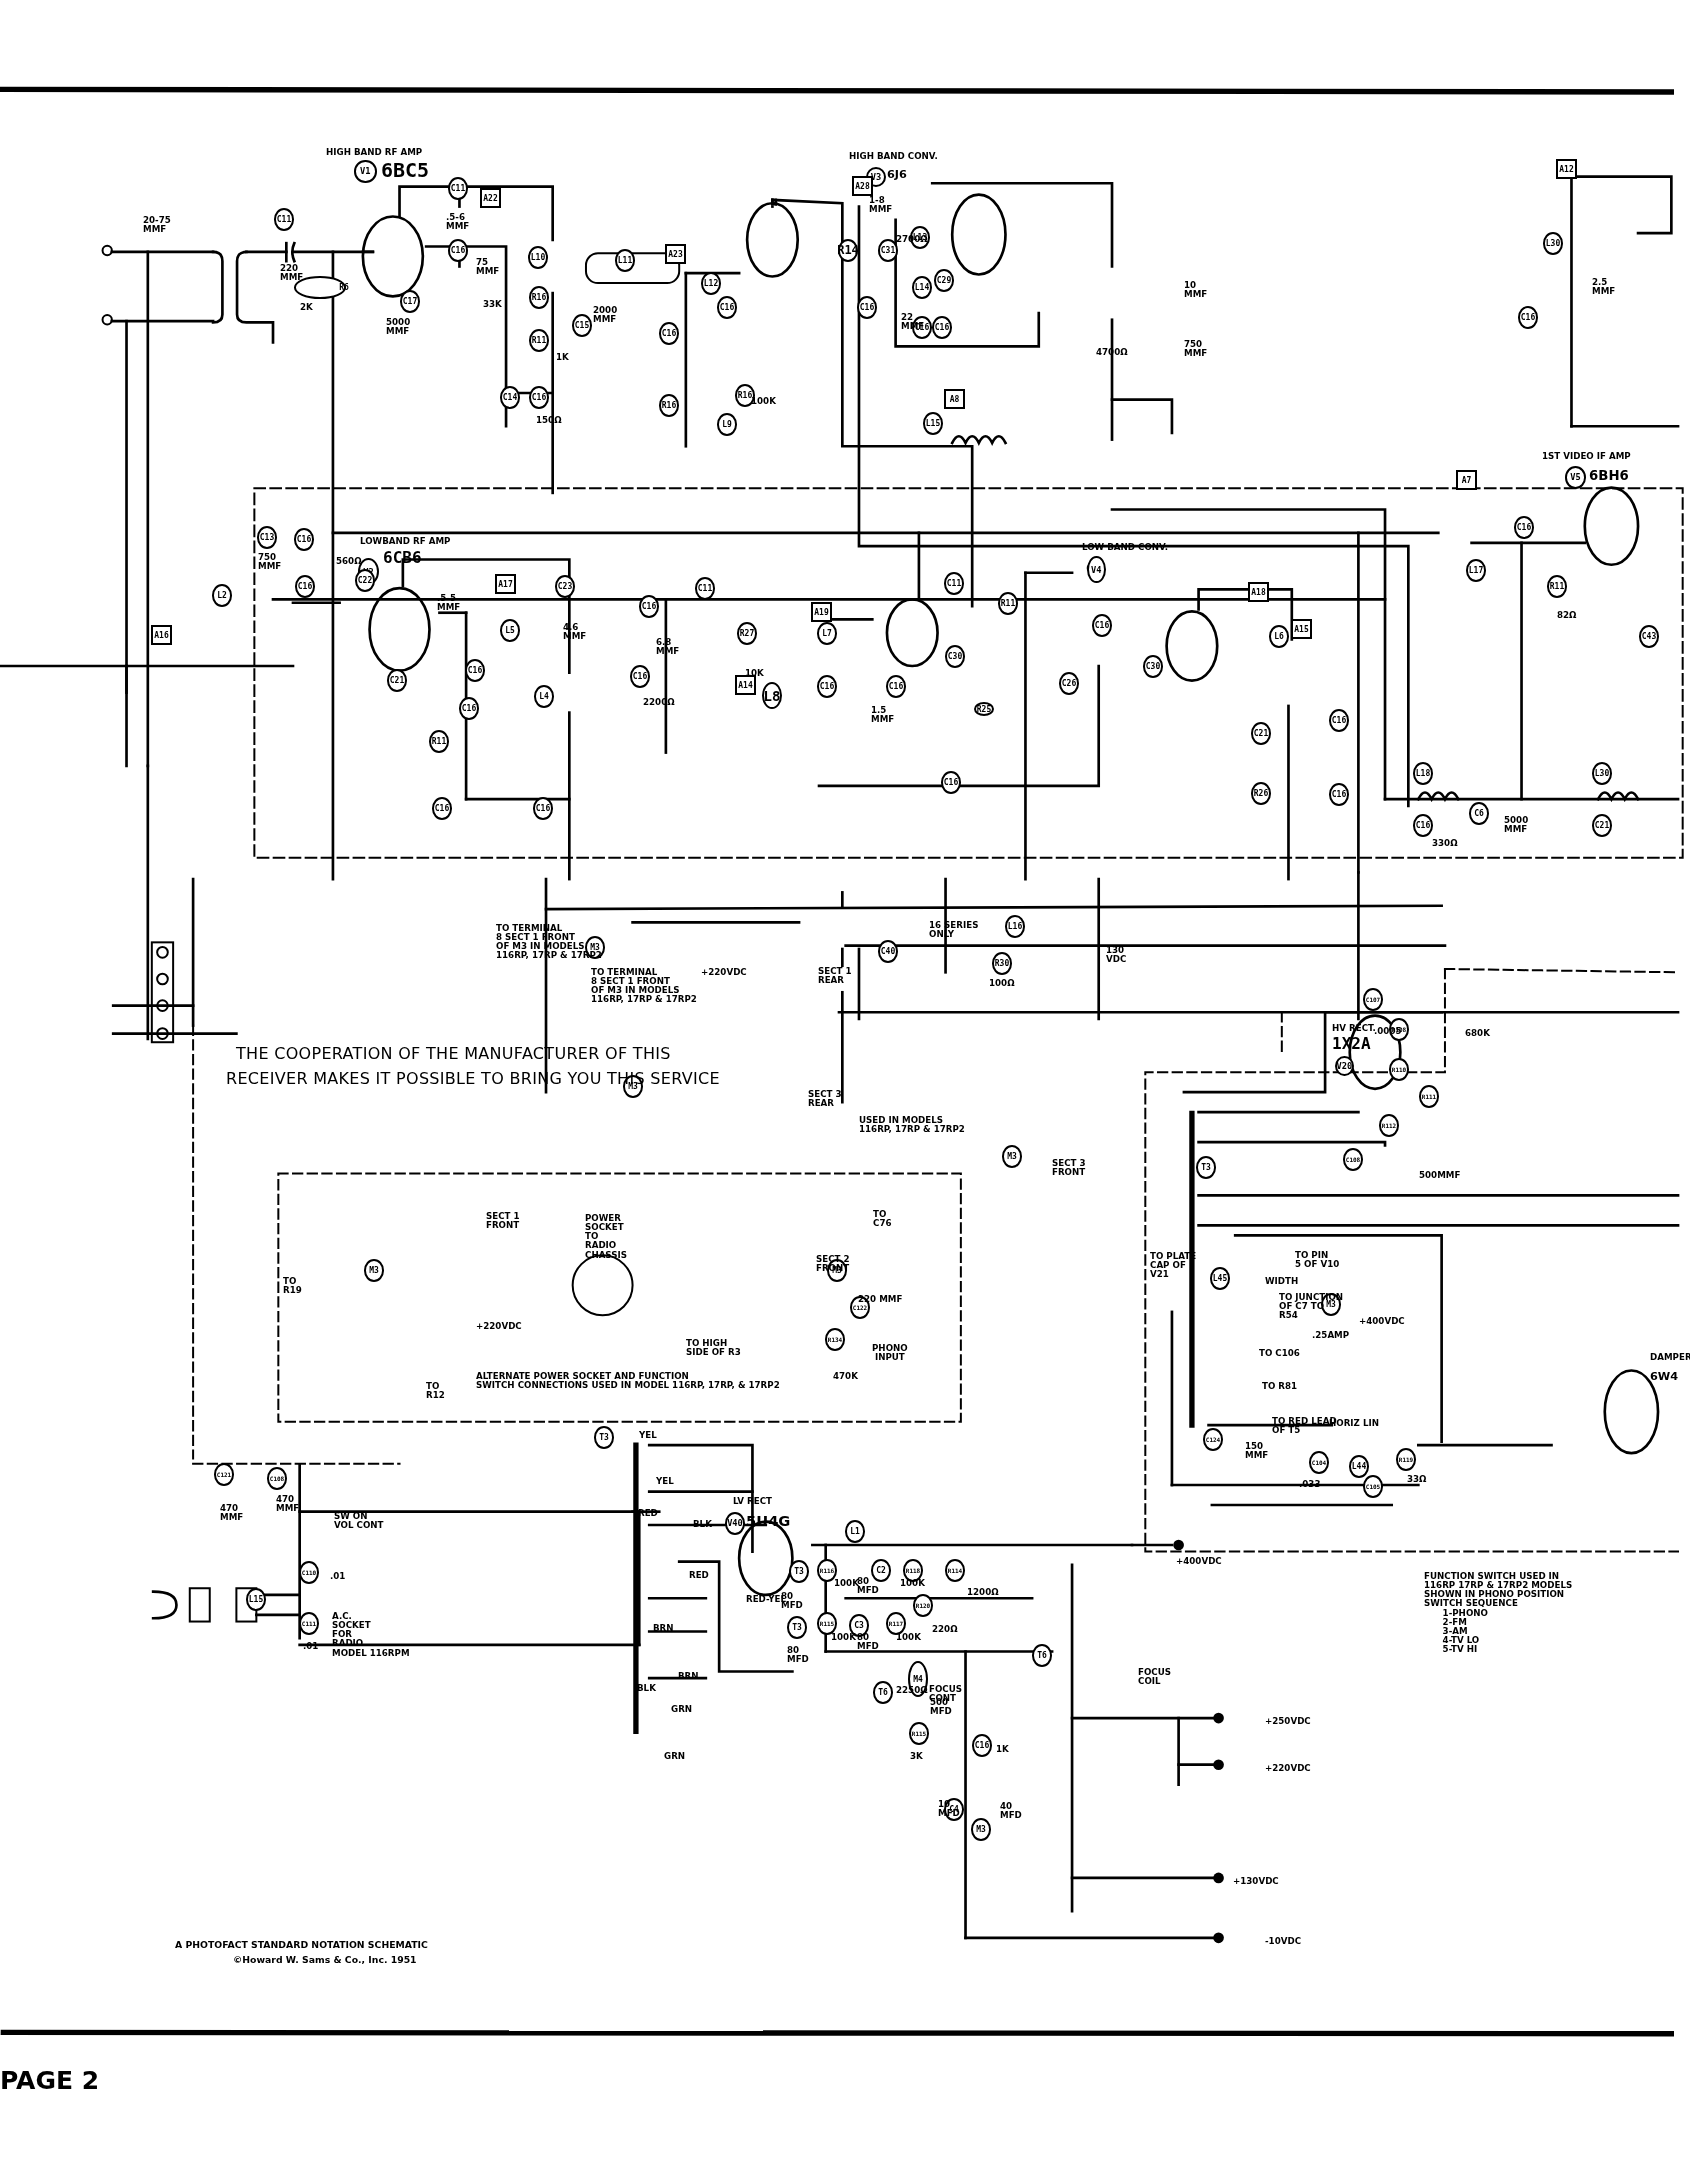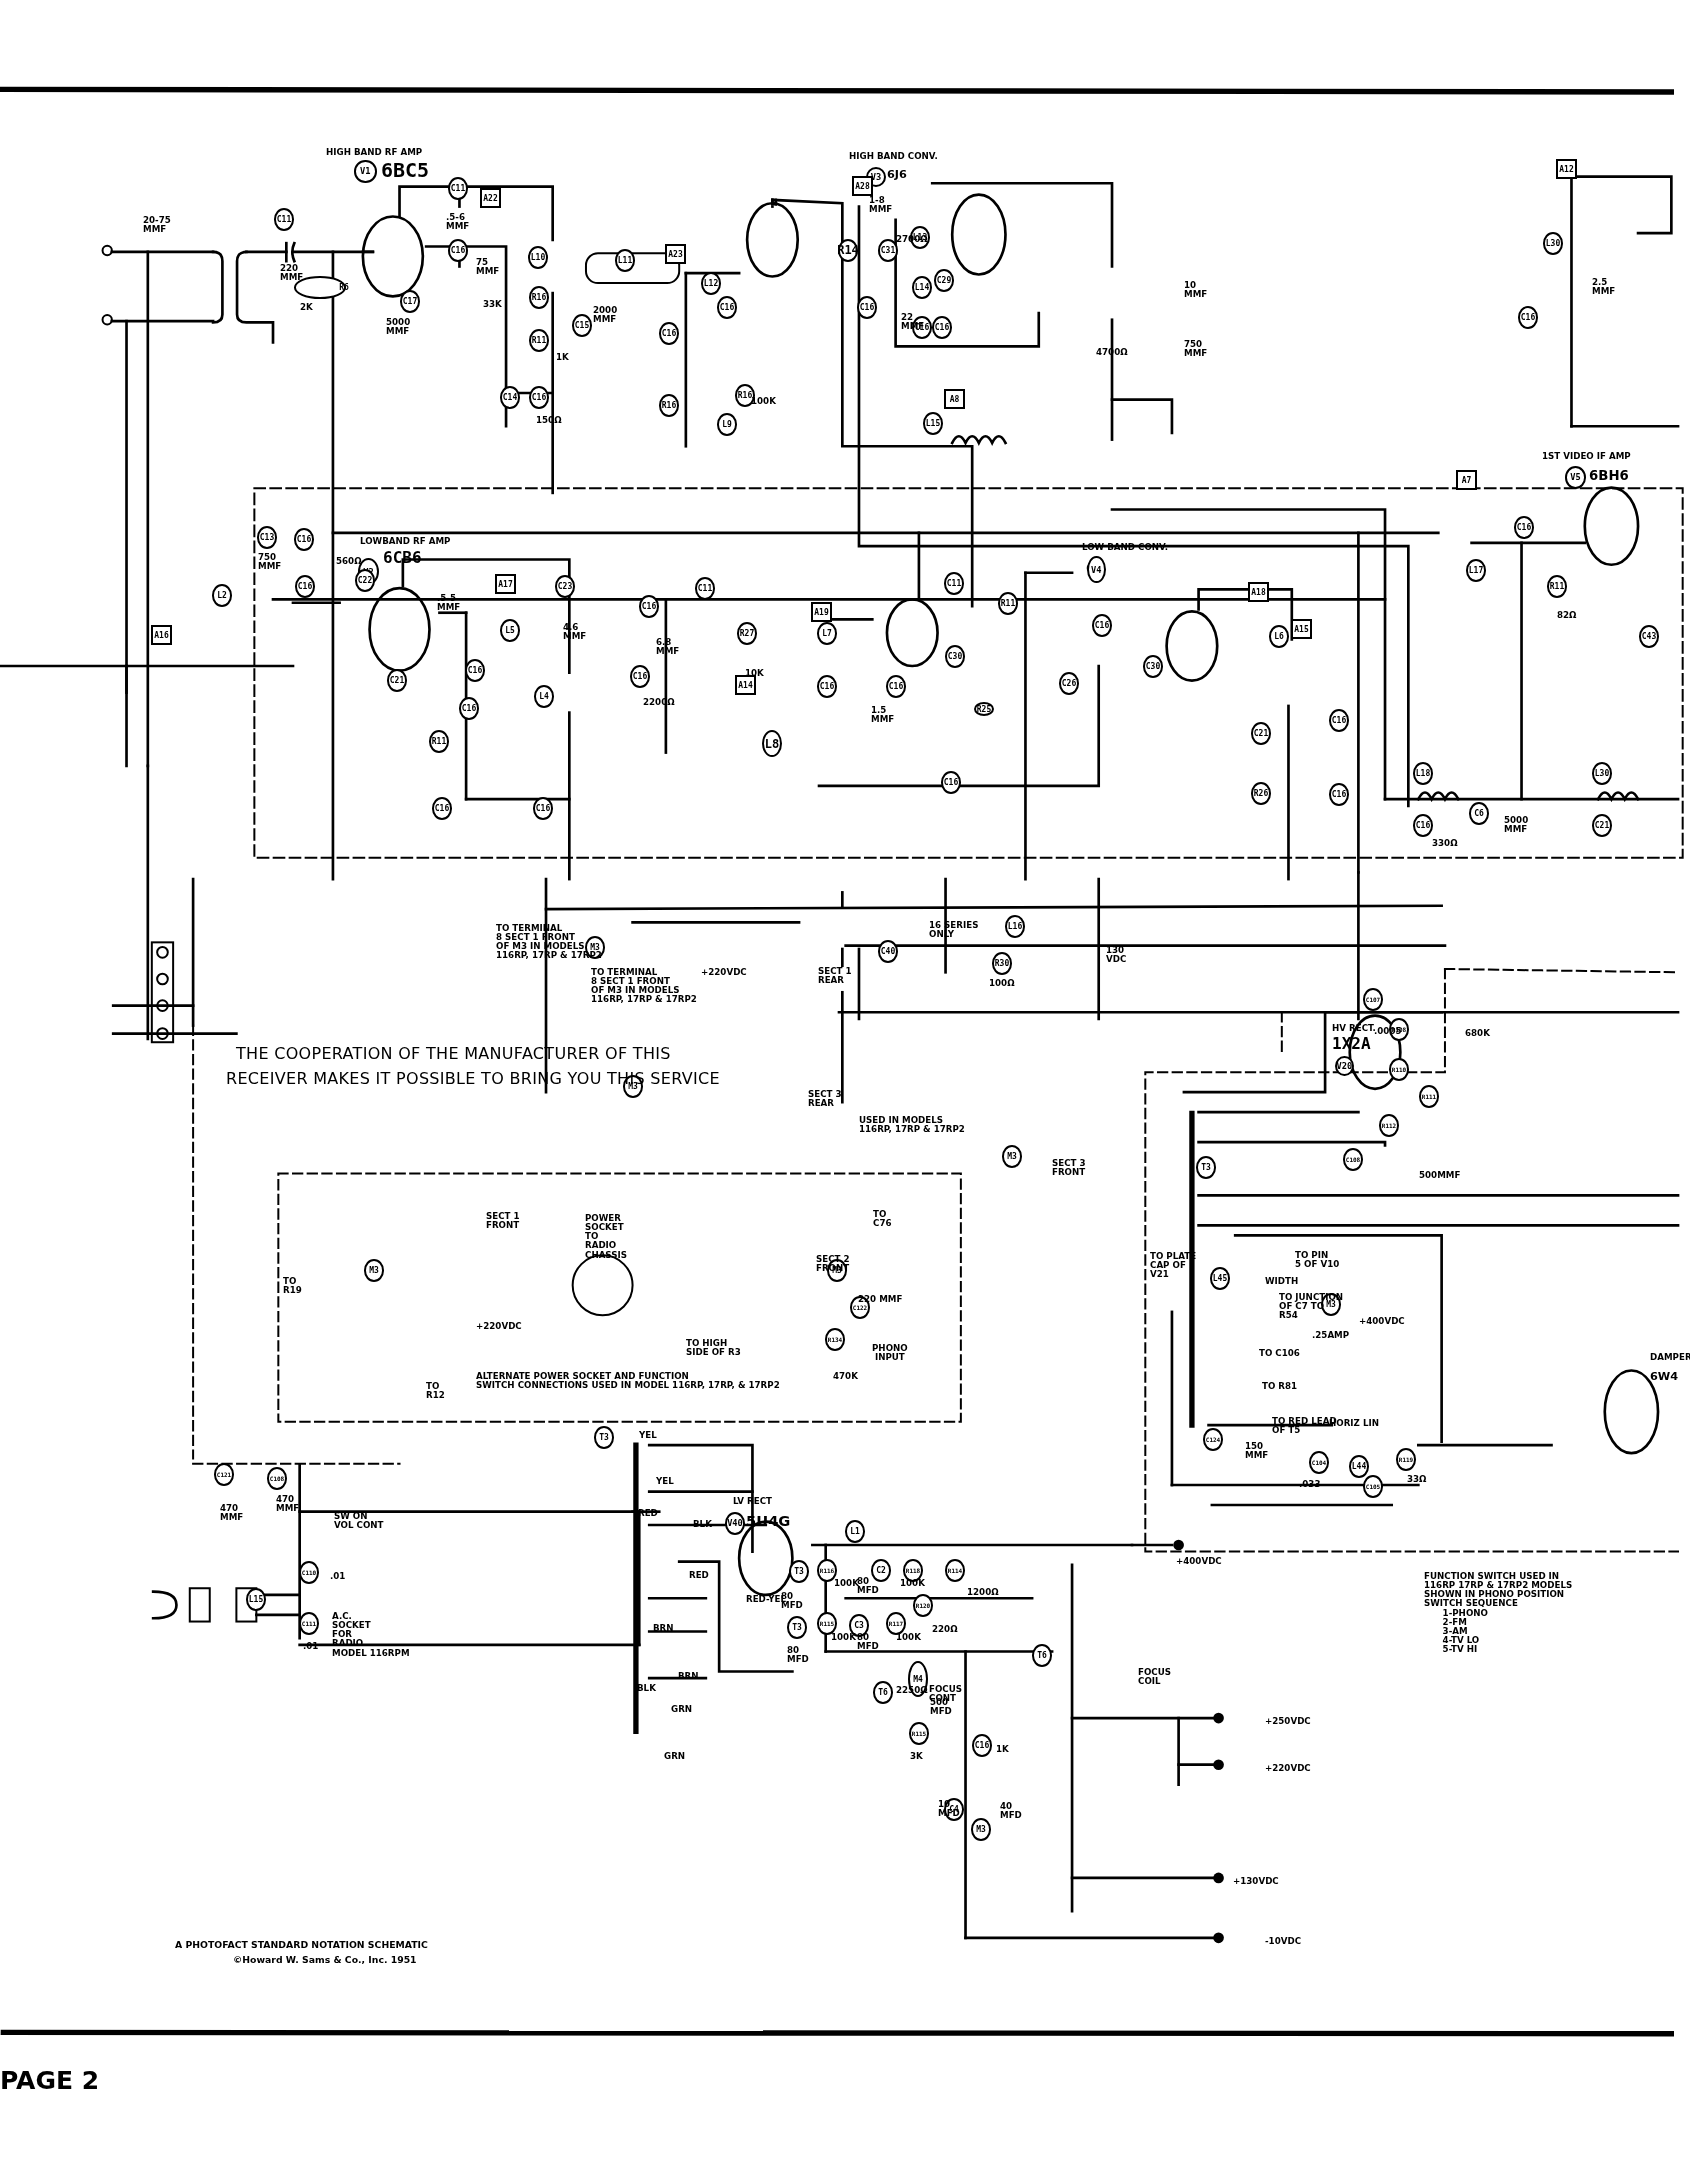--- a/index.html
+++ b/index.html
@@ -286,21 +286,21 @@
     <div class="circ" style="left: 534px; top: 685px; width: 20px; height: 22.6px; font-size: 8px;">L4</div>
     <div class="circ" style="left: 459px; top: 697px; width: 20px; height: 22.6px; font-size: 8px;">C16</div>
     <div class="circ" style="left: 429px; top: 730px; width: 20px; height: 22.6px; font-size: 8px;">R11</div>
     <div class="circ" style="left: 432px; top: 797px; width: 20px; height: 22.6px; font-size: 8px;">C16</div>
     <div class="circ" style="left: 533px; top: 797px; width: 20px; height: 22.6px; font-size: 8px;">C16</div>
     <div class="circ" style="left: 639px; top: 595px; width: 20px; height: 22.6px; font-size: 8px;">C16</div>
     <div class="circ" style="left: 695px; top: 577px; width: 20px; height: 22.6px; font-size: 8px;">C11</div>
     <div class="circ" style="left: 630px; top: 665px; width: 20px; height: 22.6px; font-size: 8px;">C16</div>
     <div class="circ" style="left: 737px; top: 622px; width: 20px; height: 22.6px; font-size: 8px;">R27</div>
     <div class="box" style="left: 735px; top: 675px; width: 21px; height: 20px; font-size: 8px;">A14</div>
-    <div class="circ" style="left: 762px; top: 682px; width: 20px; height: 27px; font-size: 12px; margin-top: 48px;">L8</div>
+    <div class="circ" style="left: 762px; top: 682px; width: 20px; height: 27px; font-size: 14px;">L8</div>
     <div class="box" style="left: 811px; top: 602px; width: 21px; height: 20px; font-size: 8px;">A19</div>
     <div class="circ" style="left: 817px; top: 622px; width: 20px; height: 22.6px; font-size: 8px;">L7</div>
     <div class="circ" style="left: 817px; top: 675px; width: 20px; height: 22.6px; font-size: 8px;">C16</div>
     <div class="circ" style="left: 944px; top: 572px; width: 20px; height: 22.6px; font-size: 8px;">C11</div>
     <div class="circ" style="left: 998px; top: 592px; width: 20px; height: 22.6px; font-size: 8px;">R11</div>
     <div class="circ" style="left: 945px; top: 645px; width: 20px; height: 22.6px; font-size: 8px;">C30</div>
     <div class="circ" style="left: 974px; top: 702px; width: 20px; height: 14px; font-size: 8px;">R25</div>
     <div class="circ" style="left: 886px; top: 675px; width: 20px; height: 22.6px; font-size: 8px;">C16</div>
     <div class="circ" style="left: 941px; top: 771px; width: 20px; height: 22.6px; font-size: 8px;">C16</div>
     <div class="circ" style="left: 1092px; top: 614px; width: 20px; height: 22.6px; font-size: 8px;">C16</div>

